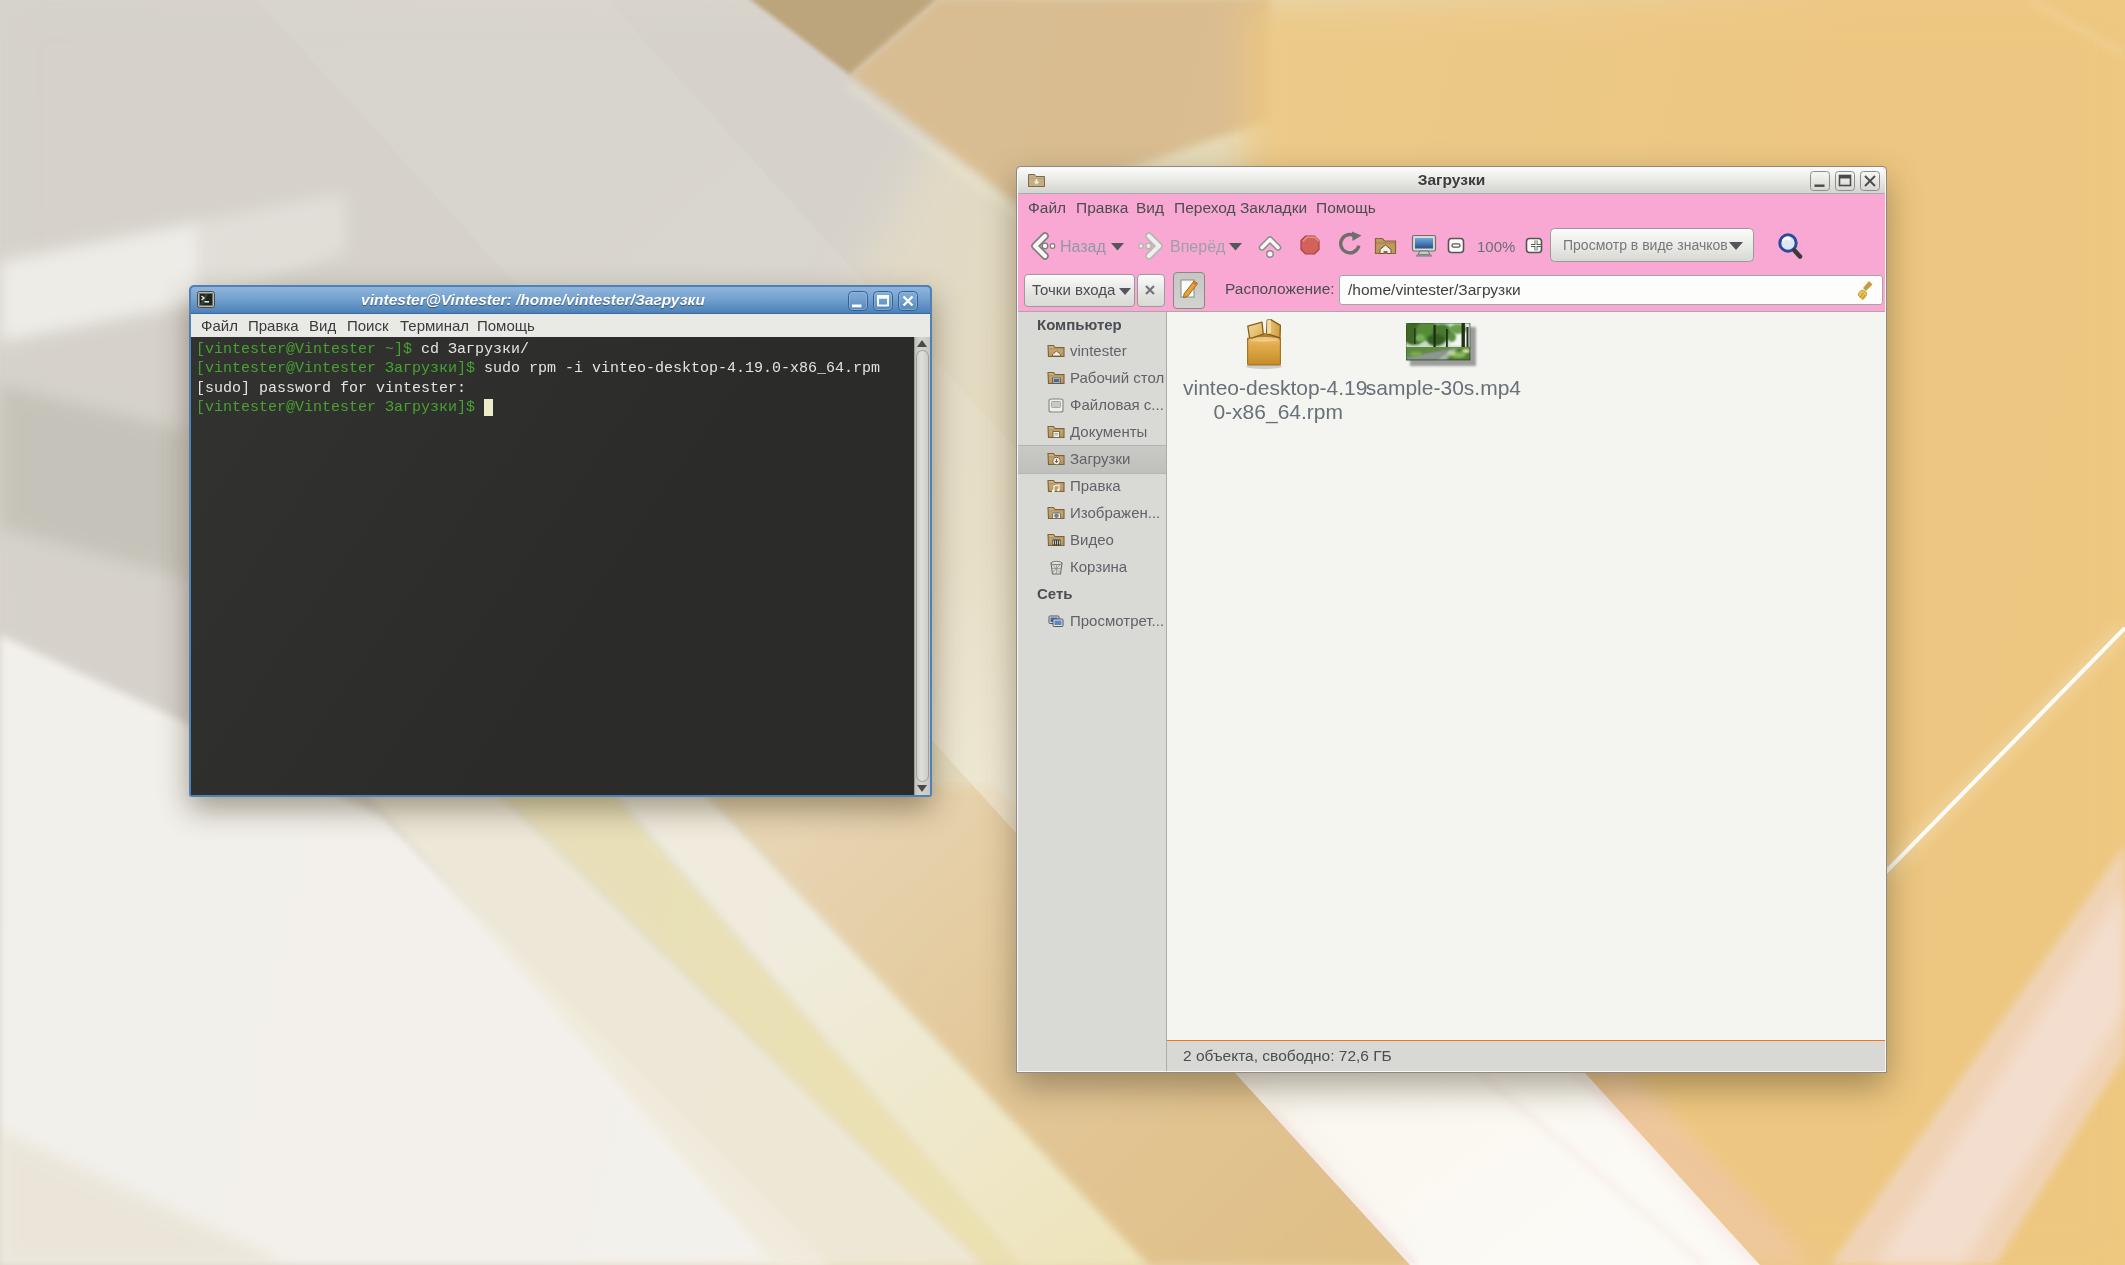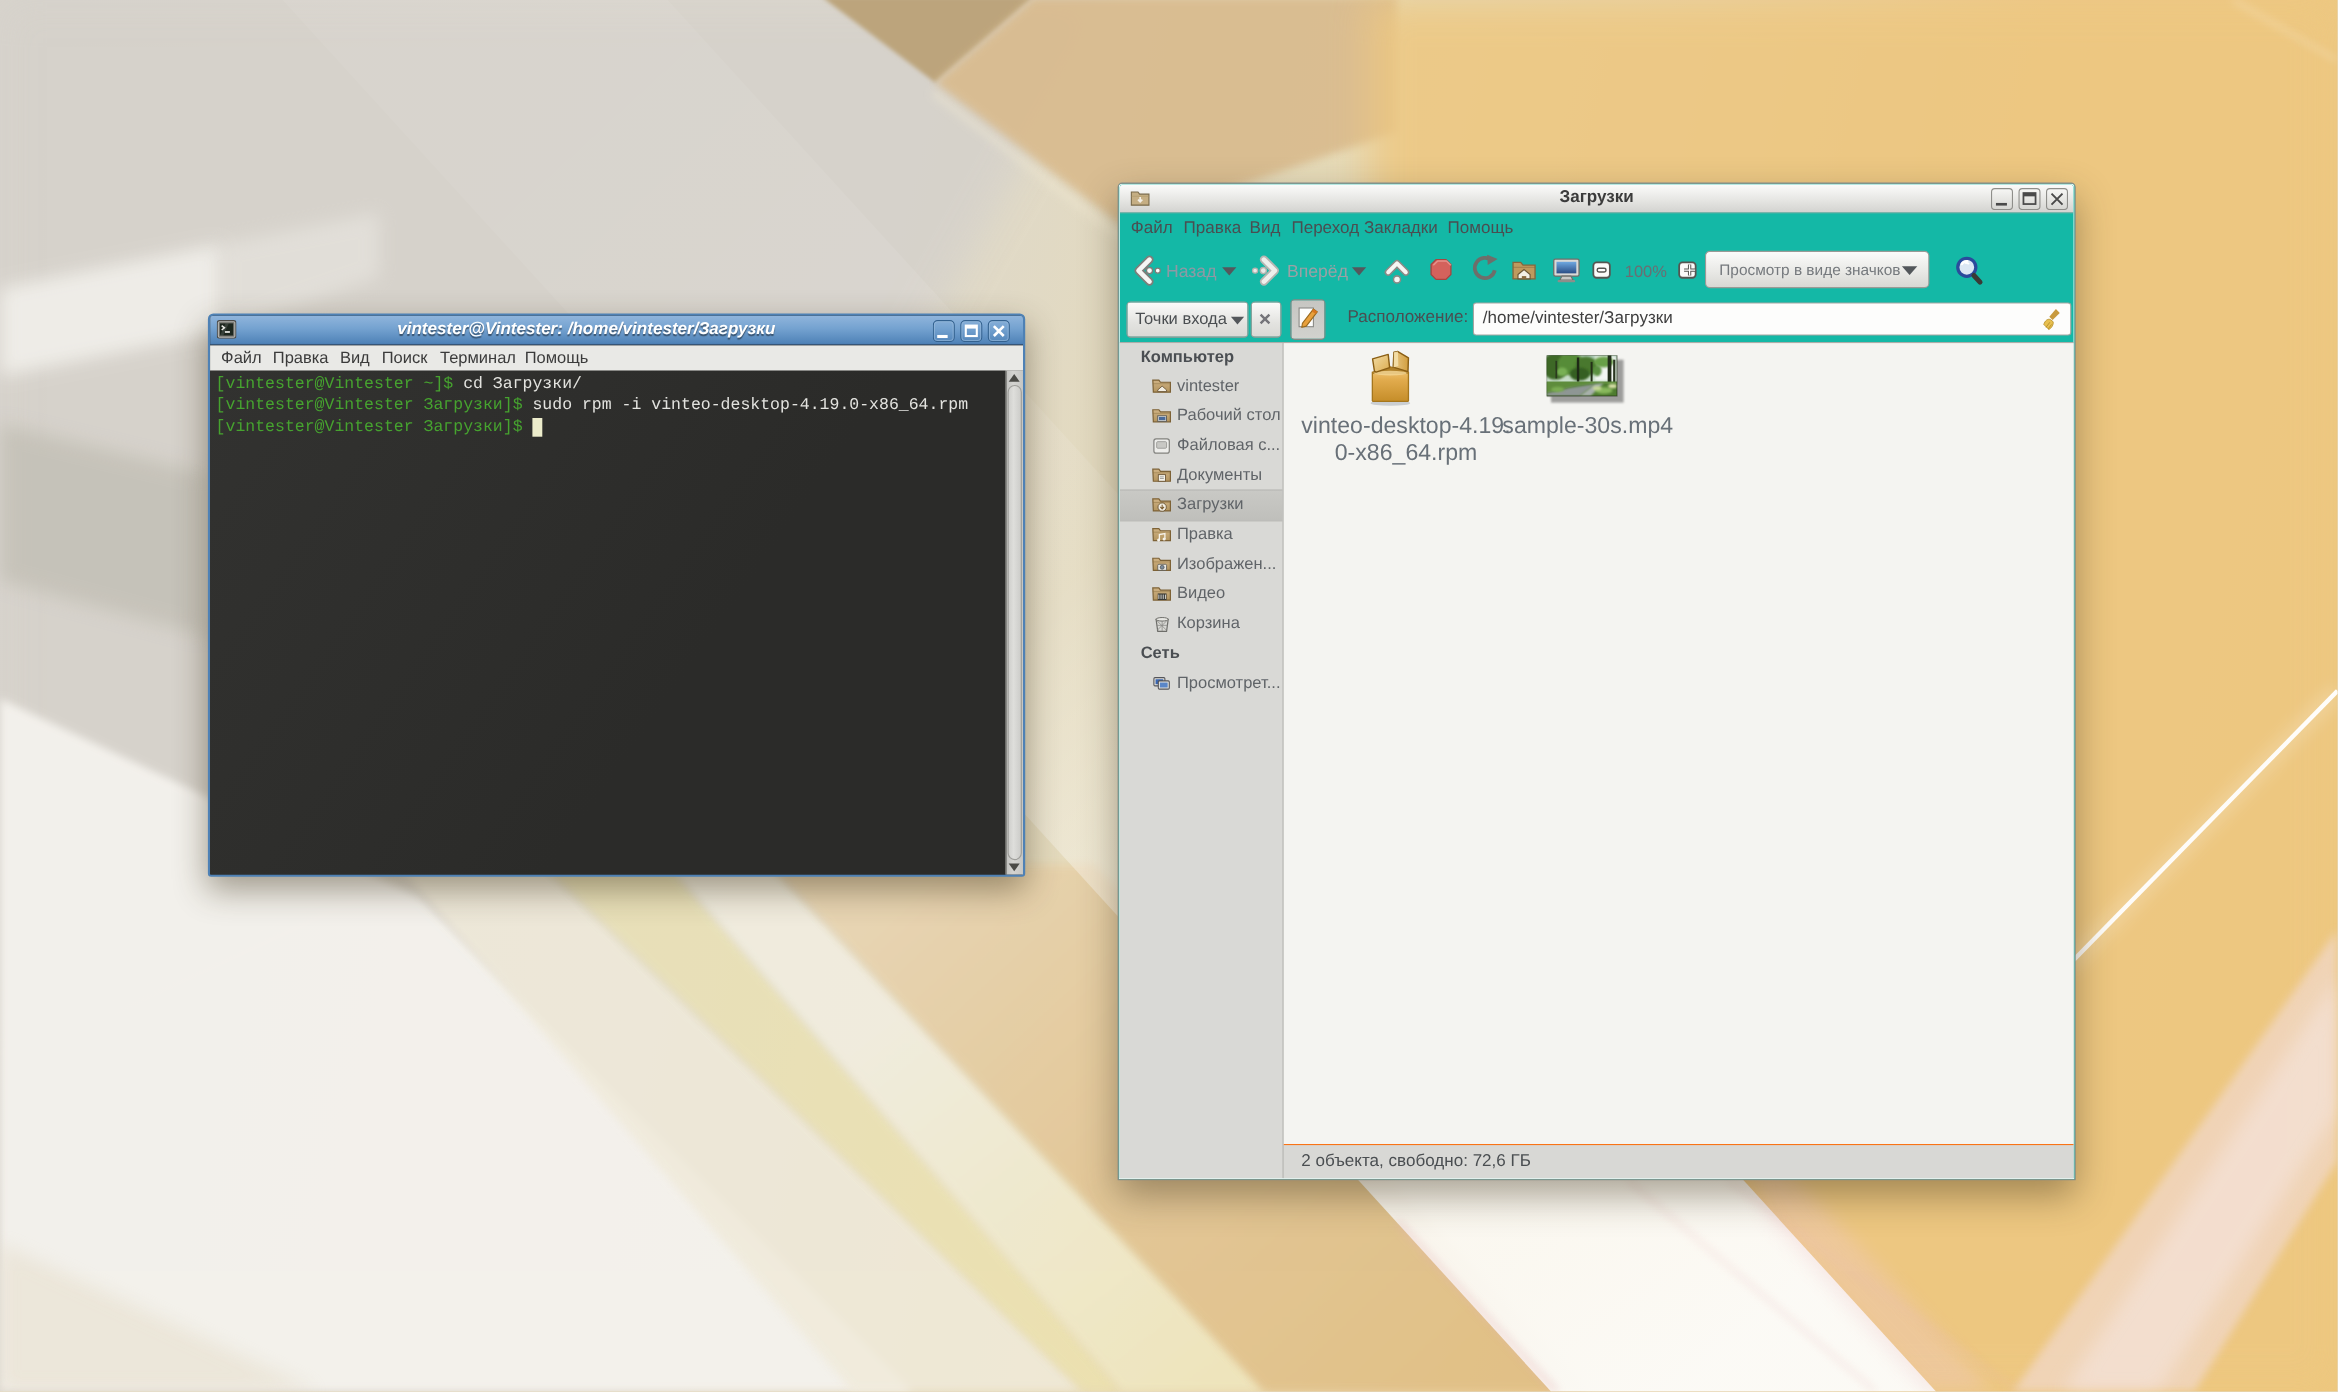--- a/index.html
+++ b/index.html
@@ -11,21 +11,21 @@
 #term .ttl{position:absolute;left:50px;right:105px;top:4px;text-align:center;font-size:15.5px;font-weight:bold;color:#fff;text-shadow:0 1px 1px rgba(0,0,0,.45);white-space:nowrap;font-style:italic;}
 #term .mbar{position:absolute;left:0;right:0;top:27px;height:23px;background:#E9E9E6;}
 #term .mbar span{position:absolute;top:3px;font-size:15px;color:#3B3B3B;}
 #term .scr{position:absolute;top:50px;bottom:0;right:0;width:15px;background:linear-gradient(90deg,#C2C2BF,#D4D4D1 40%,#C6C6C3);border-left:1px solid #9A9A96;}
 #term .thumb{position:absolute;left:1px;right:1px;top:13px;bottom:13px;background:linear-gradient(90deg,#CFCFCC,#DEDEDB 40%,#CCCCC9);border:1px solid #9E9E9A;border-radius:7px;}
 #term .arr{position:absolute;left:2px;width:0;height:0;border-left:5px solid transparent;border-right:5px solid transparent;}
 #term .txt{position:absolute;left:0;top:50px;right:16px;bottom:0;background:linear-gradient(125deg,#323230,#2B2B29 60%);padding:3px 0 0 5px;font-family:"Liberation Mono",monospace;font-size:15px;line-height:19.4px;white-space:pre;color:#E3E3DF;}
 .grn{color:#46A32F;}
 .cur{background:#ECECCB;color:#ECECCB;}
 
-#fm{position:absolute;left:1016px;top:166px;width:869px;height:905px;border:1px solid #8A8A87;border-radius:4px 4px 0 0;background:#14b8a6;box-shadow:0 0 0 1px rgba(253,253,252,.9) inset,0 14px 34px rgba(60,48,25,.42);}
+#fm{position:absolute;left:1016px;top:166px;width:869px;height:905px;border:1px solid #8A8A87;border-radius:4px 4px 0 0;background:#f9a8d4;box-shadow:0 0 0 1px rgba(253,253,252,.9) inset,0 14px 34px rgba(60,48,25,.42);}
 #fm .tbar{position:absolute;left:1px;top:1px;right:1px;height:25px;background:linear-gradient(#FBFBFA,#E6E6E3 55%,#D3D3D0);border-radius:3px 3px 0 0;border-bottom:1px solid #ABABA7;}
 #fm .ttl{position:absolute;left:0;right:0;top:4px;text-align:center;font-size:15.5px;font-weight:bold;color:#3C3C3C;}
 #fm .mbar{position:absolute;left:1px;right:1px;top:27px;height:29px;}
 #fm .mbar span{position:absolute;top:5px;font-size:15.5px;color:#4A4E51;}
 #fm .toolbar{position:absolute;left:1px;right:1px;top:56px;height:46px;}
 #fm .locrow{position:absolute;left:1px;right:1px;top:102px;height:42px;}
 #fm .main{position:absolute;left:1px;right:1px;top:144px;bottom:1px;border-top:1px solid #A9A9A5;background:#D9D9D6;}
 #fm .side{position:absolute;left:0;top:0;bottom:0;width:148px;background:#D9D9D6;overflow:hidden;}
 #fm .side .hdr{position:absolute;left:19px;font-size:15px;font-weight:bold;color:#4A4E52;}
 #fm .side .it{position:absolute;left:52px;font-size:15px;color:#606468;white-space:nowrap;}
@@ -109,21 +109,21 @@
 <div class="tbar"></div>
 <div class="ttl">vintester@Vintester: /home/vintester/Загрузки</div>
 <div class="mbar">
       <span style="left:10px">Файл</span>
       <span style="left:57px">Правка</span>
       <span style="left:118px">Вид</span>
       <span style="left:156px">Поиск</span>
       <span style="left:209px">Терминал</span>
       <span style="left:286px">Помощь</span>
     </div>
-<div class="txt"><div><span class="grn">[vintester@Vintester ~]$</span> cd Загрузки/</div><div><span class="grn">[vintester@Vintester Загрузки]$</span> sudo rpm -i vinteo-desktop-4.19.0-x86_64.rpm</div><div><span class="grn">[vintester@Vintester Загрузки]$</span> <span class="cur">&nbsp;</span></div></div>
+<div class="txt"><div><span class="grn">[vintester@Vintester ~]$</span> cd Загрузки/</div><div><span class="grn">[vintester@Vintester Загрузки]$</span> sudo rpm -i vinteo-desktop-4.19.0-x86_64.rpm</div><div>[sudo] password for vintester:</div><div><span class="grn">[vintester@Vintester Загрузки]$</span> <span class="cur">&nbsp;</span></div></div>
 <div class="scr">
       <div class="arr" style="top:3px;border-bottom:7px solid #4A4A46"></div>
       <div class="thumb"></div>
       <div class="arr" style="bottom:3px;border-top:7px solid #4A4A46"></div>
     </div>
 <svg class="abs" style="left:6px;top:4px" width="18" height="17" viewBox="0 0 18 17">
       <rect x="0.5" y="0.5" width="17" height="16" rx="2" fill="#B9B9B4" stroke="#4A4A48"></rect>
       <rect x="2.5" y="2.5" width="13" height="12" fill="#1C261E" stroke="#6F6F6A"></rect>
       <path d="M4.5 5 L7 7 L4.5 9" stroke="#E8E8E4" stroke-width="1.4" fill="none"></path>
       <rect x="7.5" y="10" width="4.5" height="1.6" fill="#E8E8E4"></rect>

